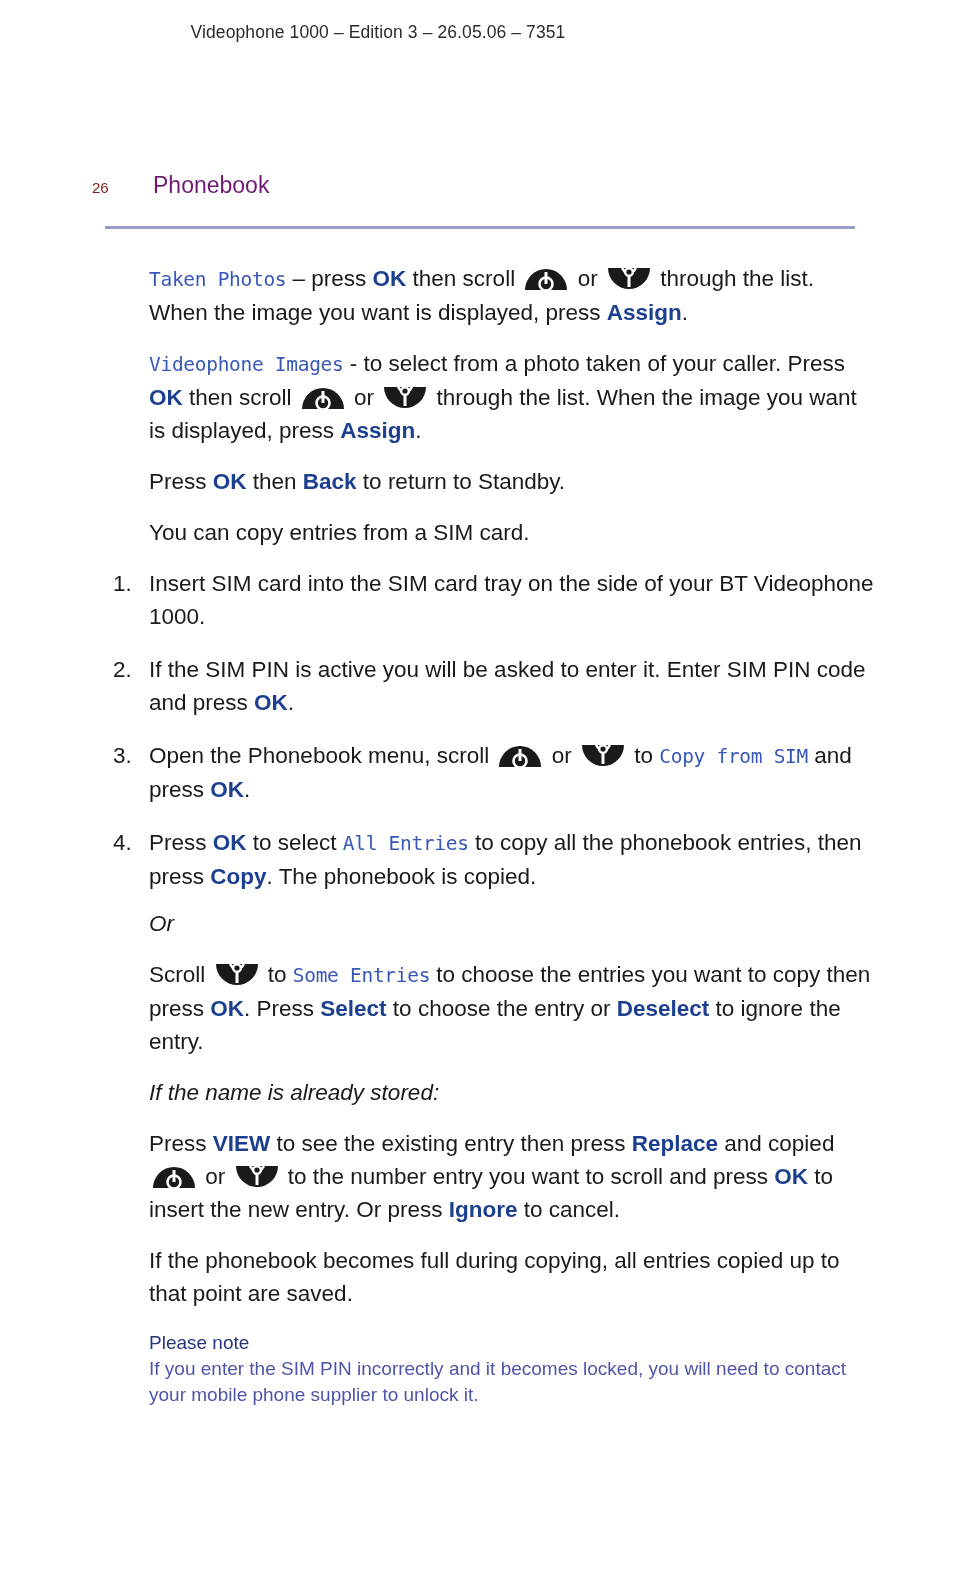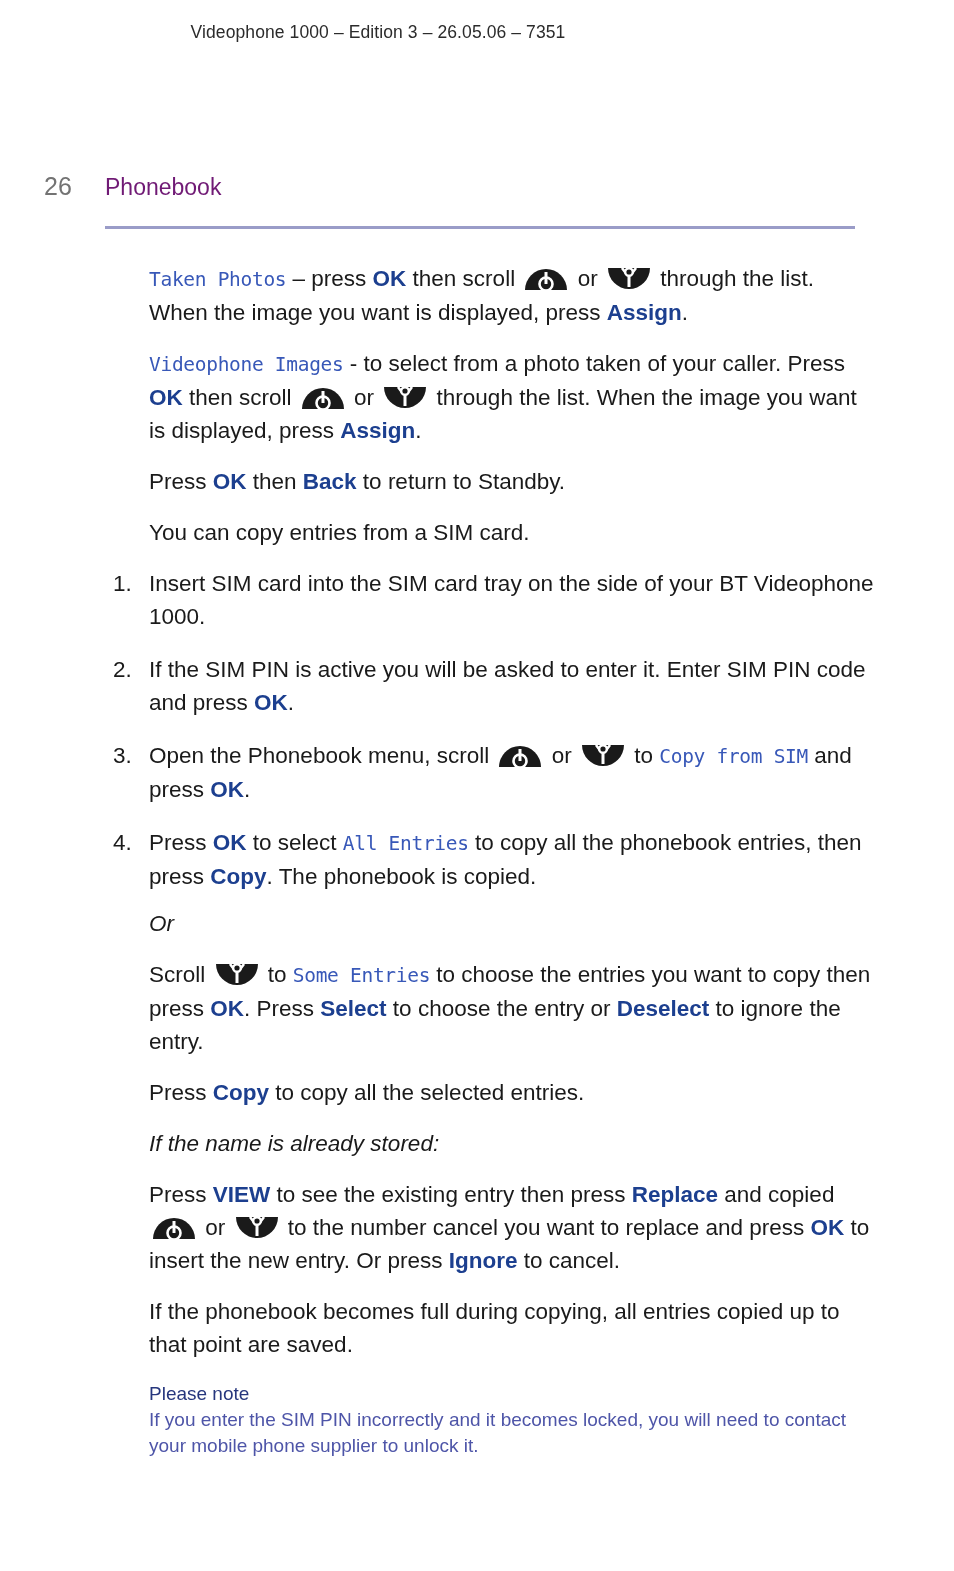--- a/index.html
+++ b/index.html
@@ -33,24 +33,25 @@
     position: absolute;
     top: 172px;
     left: 44px;
     width: 866px;
   }
   .page-head-row {
     display: flex;
     align-items: baseline;
   }
   .folio {
-    font-size: 25px;
-    color: #737373;
+    font-size: 15px;
+    color: #7f1d1d;
     width: 61px;
     flex: 0 0 61px;
+    margin-left: 48px;
   }
   .section-title {
     font-size: 23px;
     color: #701a75;
   }
   .rule {
     position: absolute;
     top: 226px;
     left: 105px;
     width: 750px;
@@ -240,36 +241,35 @@
         <p><span class="ital">Or</span></p>
 
         <p><span>Scroll </span><span class="rocker"><svg viewBox="0 0 46 24" width="46" height="24">
                 <path d="M2 1 A21 21 0 0 0 44 1 Z" fill="#1a1a1a"></path>
                 <rect x="21.5" y="9" width="3" height="11" fill="#ffffff"></rect>
                 <path d="M16 1 L22 9 M30 1 L24 9" stroke="#ffffff" stroke-width="2.6" fill="none"></path>
                 <path d="M23 5 m-5 0 a5 5 0 1 0 10 0 a5 5 0 1 0 -10 0" fill="#ffffff"></path>
                 <path d="M23 5 m-2.6 0 a2.6 2.6 0 1 0 5.2 0 a2.6 2.6 0 1 0 -5.2 0" fill="#1a1a1a"></path>
               </svg></span><span> to </span><span class="lcd">Some Entries</span><span> to choose the entries you want to copy then press </span><span class="softkey">OK</span><span>. Press </span><span class="softkey">Select</span><span> to choose the entry or </span><span class="softkey">Deselect</span><span> to ignore the entry.</span></p>
 
-        <p><span>Press </span><span class="softkey">Copy</span><span> to copy all the selected entries.</span></p>
 
 
         <p><span class="ital">If the name is already stored:</span></p>
 
         <p><span>Press </span><span class="softkey">VIEW</span><span> to see the existing entry then press </span><span class="softkey">Replace</span><span> and copied </span><span class="rocker"><svg viewBox="0 0 46 24" width="46" height="24">
                 <path d="M2 23 A21 21 0 0 1 44 23 Z" fill="#1a1a1a"></path>
                 <rect x="21.5" y="5" width="3" height="12" fill="#ffffff"></rect>
                 <path d="M23 17 m-6.5 0 a6.5 6.5 0 1 0 13 0 a6.5 6.5 0 1 0 -13 0" fill="none" stroke="#ffffff" stroke-width="2.6"></path>
               </svg></span><span> or </span><span class="rocker"><svg viewBox="0 0 46 24" width="46" height="24">
                 <path d="M2 1 A21 21 0 0 0 44 1 Z" fill="#1a1a1a"></path>
                 <rect x="21.5" y="9" width="3" height="11" fill="#ffffff"></rect>
                 <path d="M16 1 L22 9 M30 1 L24 9" stroke="#ffffff" stroke-width="2.6" fill="none"></path>
                 <path d="M23 5 m-5 0 a5 5 0 1 0 10 0 a5 5 0 1 0 -10 0" fill="#ffffff"></path>
                 <path d="M23 5 m-2.6 0 a2.6 2.6 0 1 0 5.2 0 a2.6 2.6 0 1 0 -5.2 0" fill="#1a1a1a"></path>
-              </svg></span><span> to the number cancel you want to replace and press </span><span class="softkey">OK</span><span> to insert the new entry. Or press </span><span class="softkey">Ignore</span><span> to cancel.</span></p>
+              </svg></span><span> to the number entry you want to scroll and press </span><span class="softkey">OK</span><span> to insert the new entry. Or press </span><span class="softkey">Ignore</span><span> to cancel.</span></p>
 
         <p>If the phonebook becomes full during copying, all entries copied up to that point are saved.</p>
 
       </div>
     </li>
 
   </ol>
 
   <div class="note">
     <div class="note-title">Please note</div>

